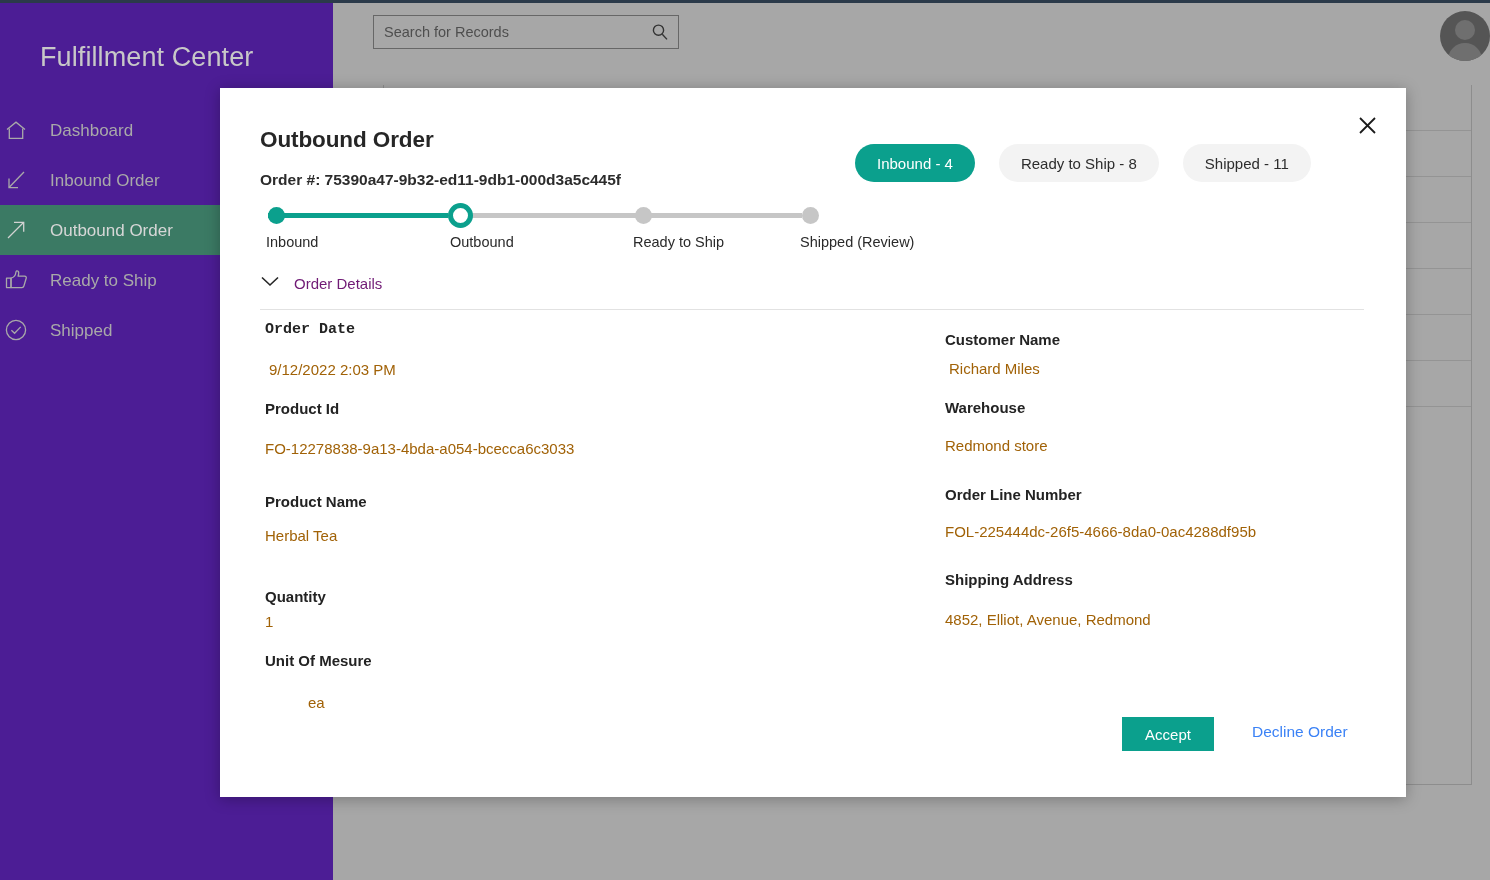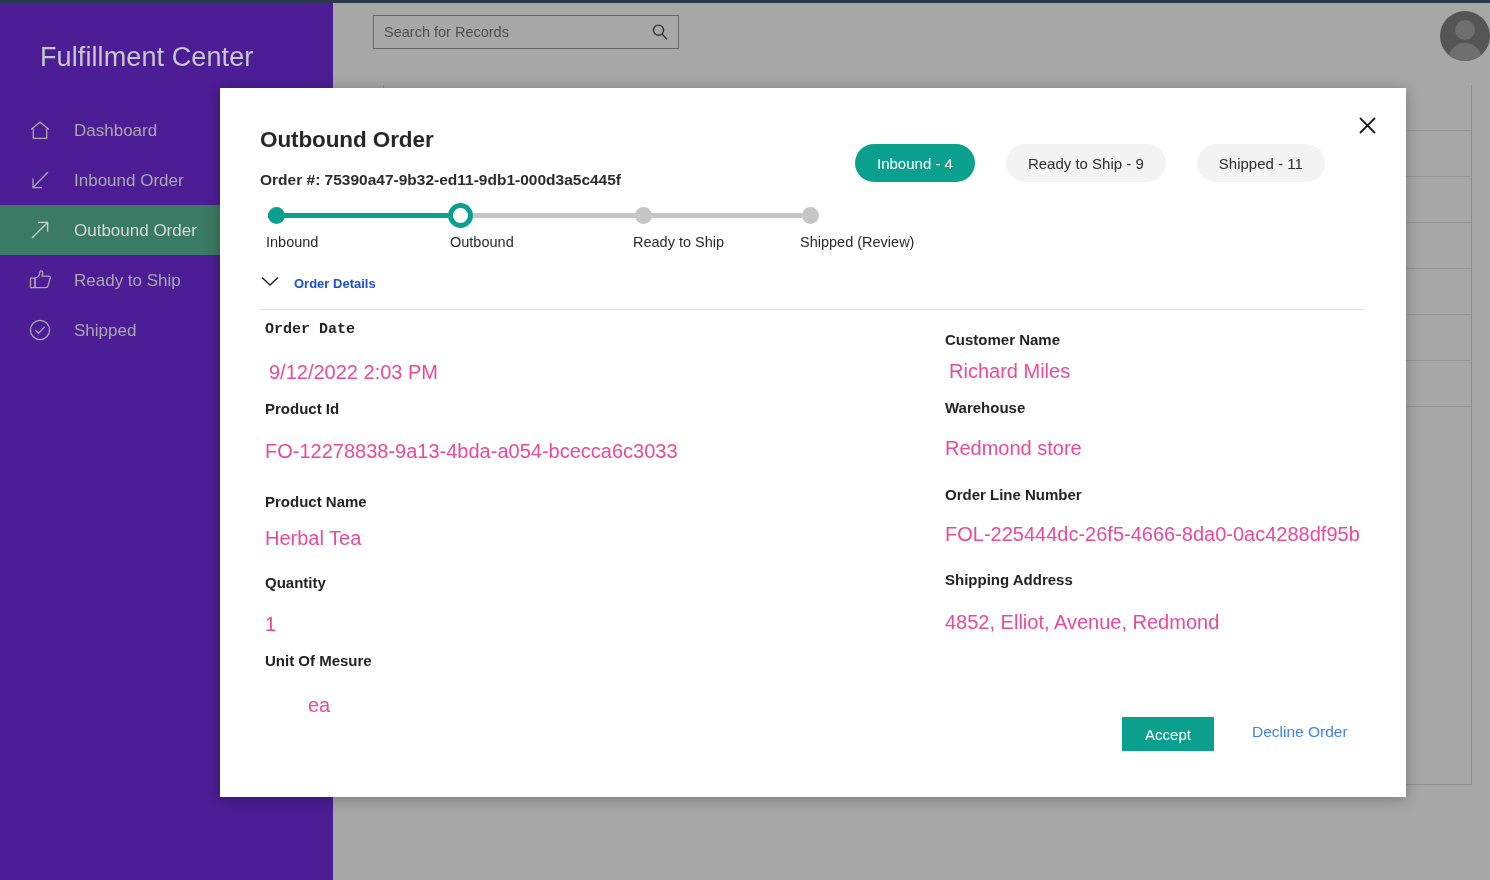--- a/index.html
+++ b/index.html
@@ -39,21 +39,20 @@
     font-weight: 400;
     padding: 42px 0 0 40px;
     letter-spacing: 0.1px;
     white-space: nowrap;
   }
   .nav { margin-top: 32px; }
   .nav-item {
     display: flex;
     align-items: center;
     height: 50px;
-    padding-left: 24px;
     color: #a9a9a9;
     font-size: 17px;
     cursor: pointer;
   }
   .nav-item.active {
     background: #3b7a64;
     color: #d7d7d7;
   }
   .nav-icon {
     width: 32px; height: 28px;
@@ -180,21 +179,21 @@
     font-size: 15.5px;
     font-weight: bold;
     color: #2c2c2c;
   }
 
   
   .pills {
     position: absolute;
     left: 635px; top: 56px;
     display: flex;
-    gap: 31px;
+    gap: 24px;
   }
   .pill {
     height: 38px;
     padding: 0 22px;
     border-radius: 19px;
     border: 0;
     display: flex; align-items: center; justify-content: center;
     font-family: "Liberation Sans", sans-serif;
     font-size: 15px;
     background: #f3f3f3;
@@ -254,23 +253,23 @@
   
   .section-toggle {
     position: absolute;
     left: 40px; top: 186px;
     display: flex;
     align-items: center;
     gap: 14px;
     cursor: pointer;
   }
   .section-toggle .sec-title {
-    font-size: 13px;
-    font-weight: bold;
-    color: #1d4ed8;
+    font-size: 15px;
+    font-weight: normal;
+    color: #701a75;
   }
   .divider {
     position: absolute;
     left: 40px; top: 221px;
     width: 1104px; height: 1px;
     background: #e2e2e2;
   }
 
   .fields {
     position: absolute;
@@ -283,22 +282,22 @@
   }
   .col-left { left: 5px; width: 620px; }
   .col-right { left: 685px; width: 420px; }
 
   .f-label {
     font-size: 15px;
     font-weight: bold;
     color: #232323;
   }
   .f-value {
-    font-size: 20px;
-    color: #ec4899;
+    font-size: 15px;
+    color: #a16207;
   }
 
   
   .accept-btn {
     position: absolute;
     left: 902px; top: 629px;
     width: 92px; height: 34px;
     background: #0ba08d;
     color: #ffffff;
     border: 0;
@@ -419,21 +418,21 @@
           <line x1="3" y1="3" x2="18" y2="18"></line>
           <line x1="18" y1="3" x2="3" y2="18"></line>
         </svg>
       </button>
 
       <div class="modal-title">Outbound Order</div>
       <div class="order-num">Order #: 75390a47-9b32-ed11-9db1-000d3a5c445f</div>
 
       <div class="pills">
         <button class="pill active">Inbound - 4</button>
-        <button class="pill">Ready to Ship - 9</button>
+        <button class="pill">Ready to Ship - 8</button>
         <button class="pill">Shipped - 11</button>
       </div>
 
       <div class="stepper">
         <div class="step-track"></div>
         <div class="step-track-done"></div>
 
         <div class="step done" style="left:8px;">
           <span class="dot"></span>
           <span class="step-label">Inbound</span>
@@ -468,21 +467,21 @@
         <div class="col col-left">
           <div class="f-label" style="position:absolute; top:0px;font-family:Liberation Mono, monospace;">Order Date</div>
           <div class="f-value" style="position:absolute; top:40px; left:4px;">9/12/2022 2:03 PM</div>
 
           <div class="f-label" style="position:absolute; top:79px;">Product Id</div>
           <div class="f-value" style="position:absolute; top:119px;">FO-12278838-9a13-4bda-a054-bcecca6c3033</div>
 
           <div class="f-label" style="position:absolute; top:172px;">Product Name</div>
           <div class="f-value" style="position:absolute; top:206px;">Herbal Tea</div>
 
-          <div class="f-label" style="position:absolute; top:253px;">Quantity</div>
+          <div class="f-label" style="position:absolute; top:267px;">Quantity</div>
           <div class="f-value" style="position:absolute; top:292px;">1</div>
 
           <div class="f-label" style="position:absolute; top:331px;">Unit Of Mesure</div>
           <div class="f-value" style="position:absolute; top:373px;margin-left:43px;">ea</div>
         </div>
 
         <div class="col col-right">
           <div class="f-label" style="position:absolute; top:10px;">Customer Name</div>
           <div class="f-value" style="position:absolute; top:39px; left:4px;">Richard Miles</div>
 

